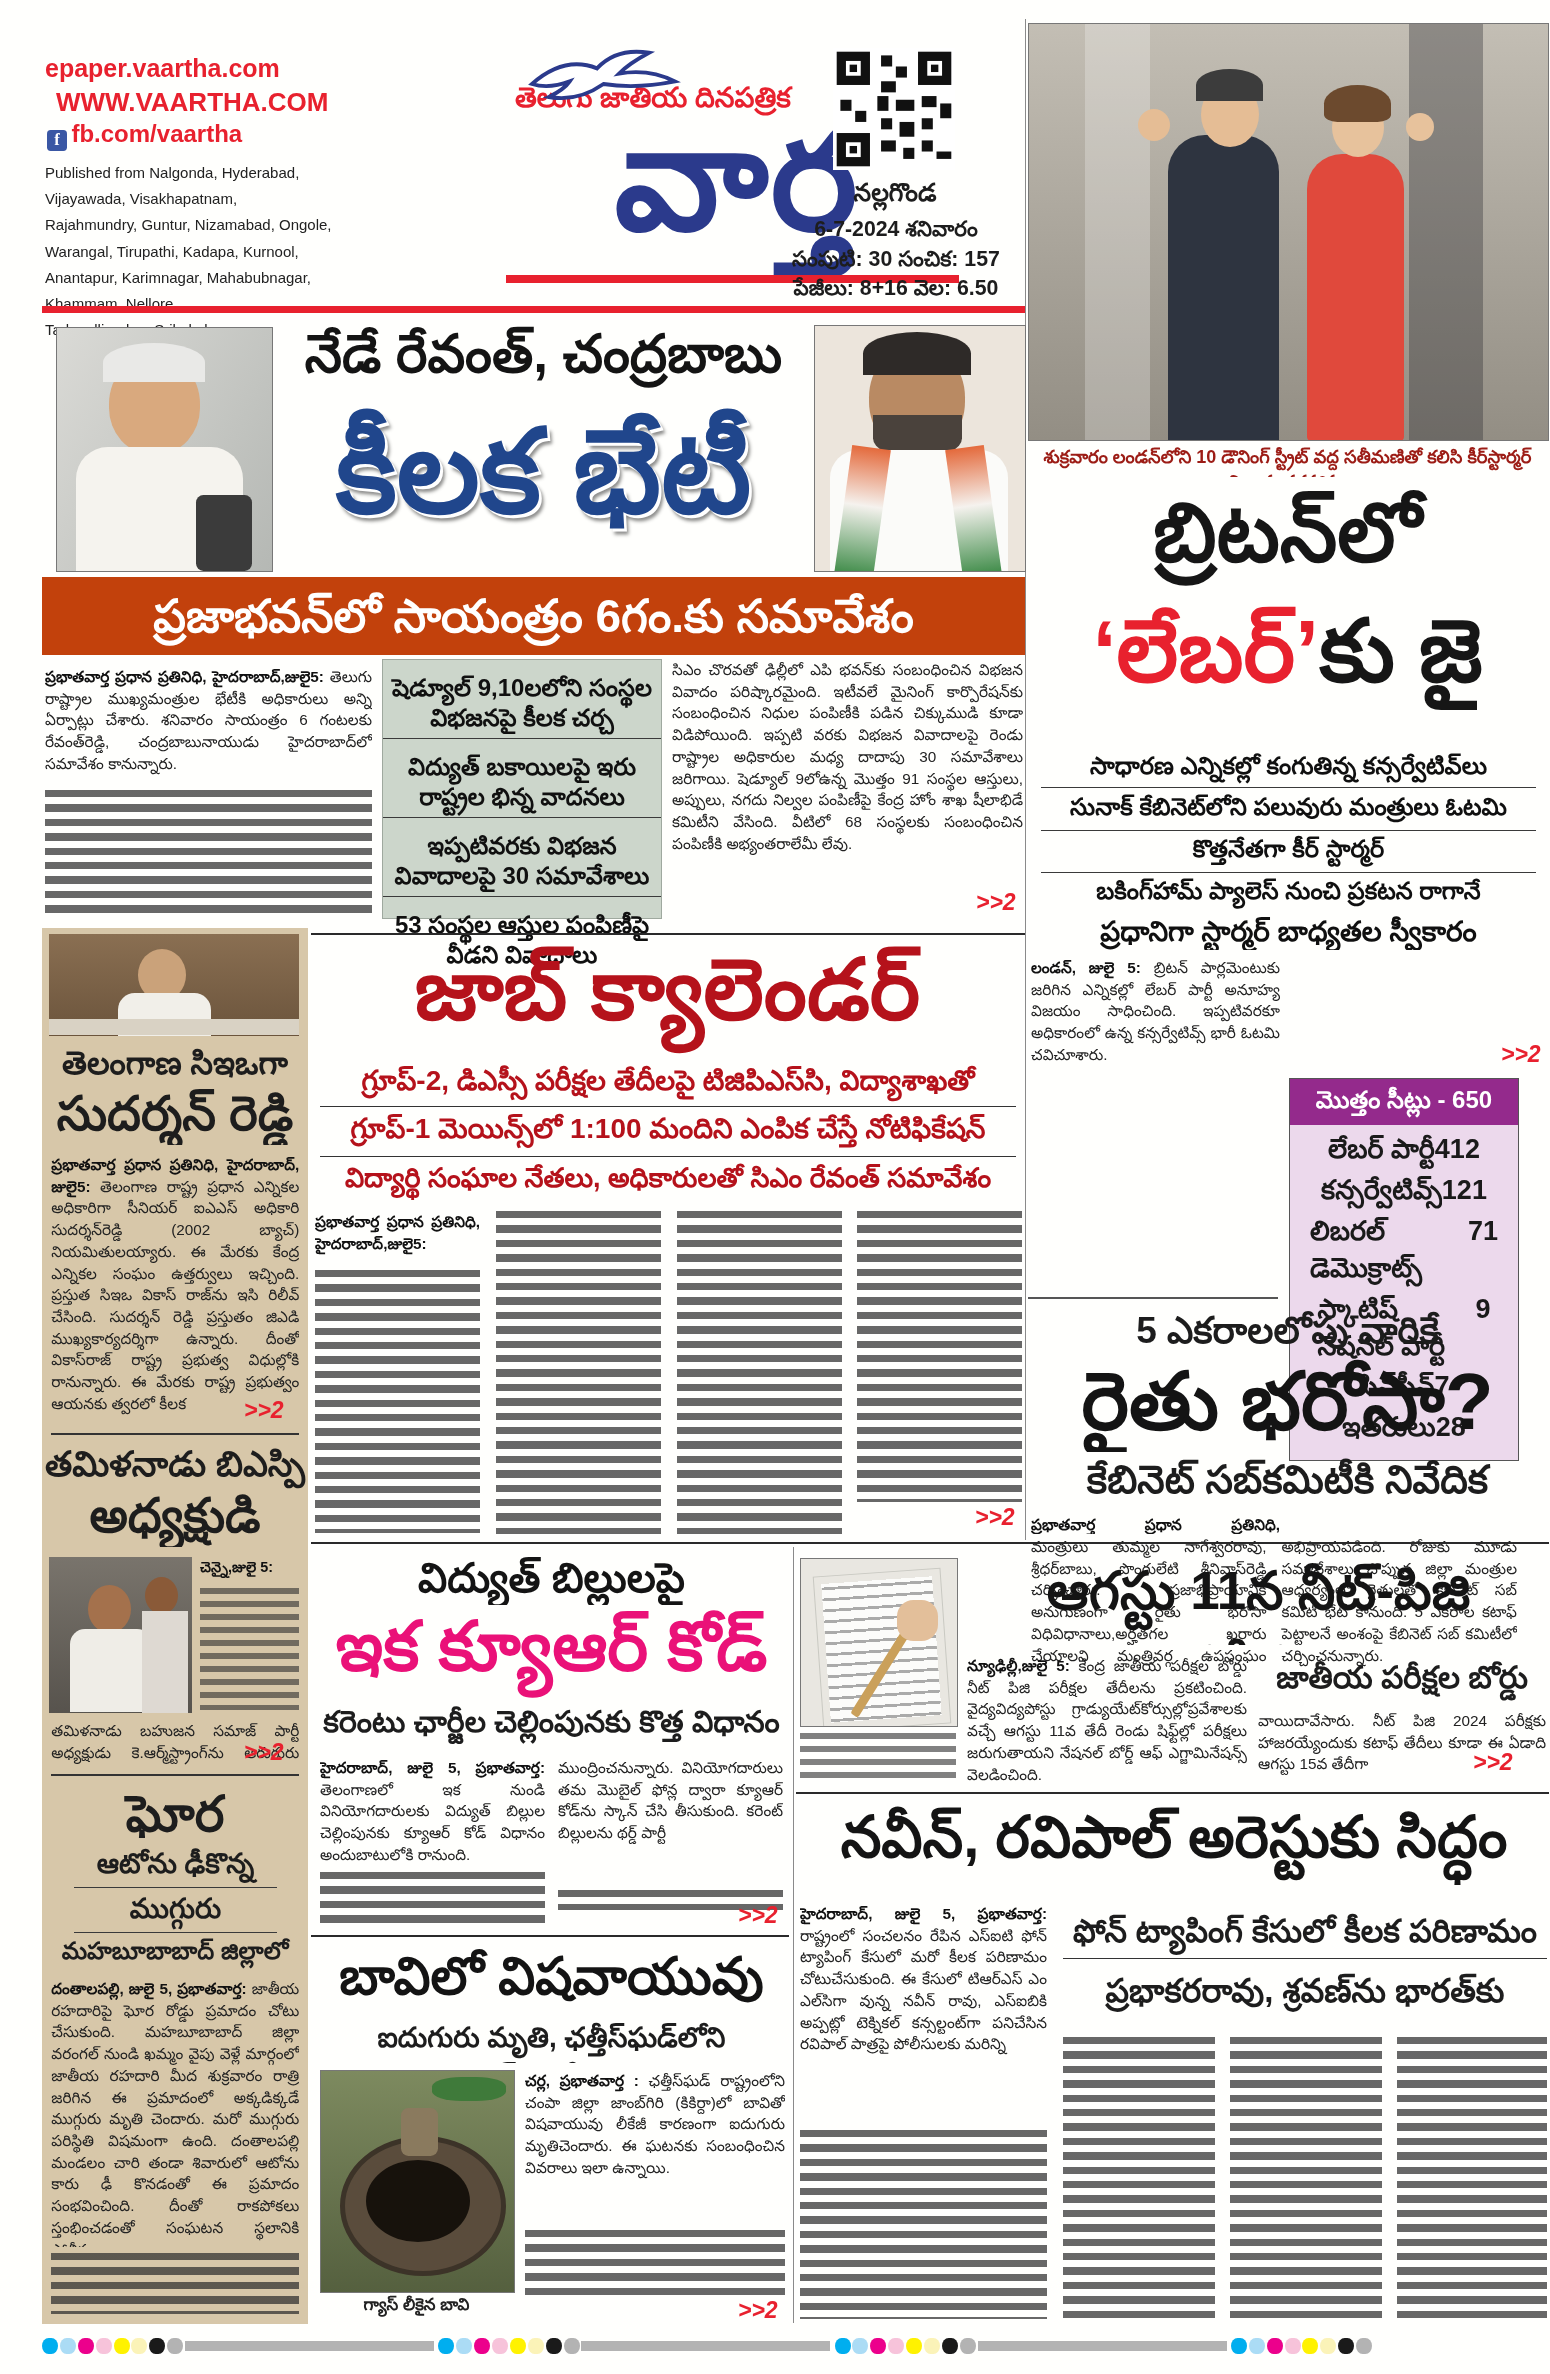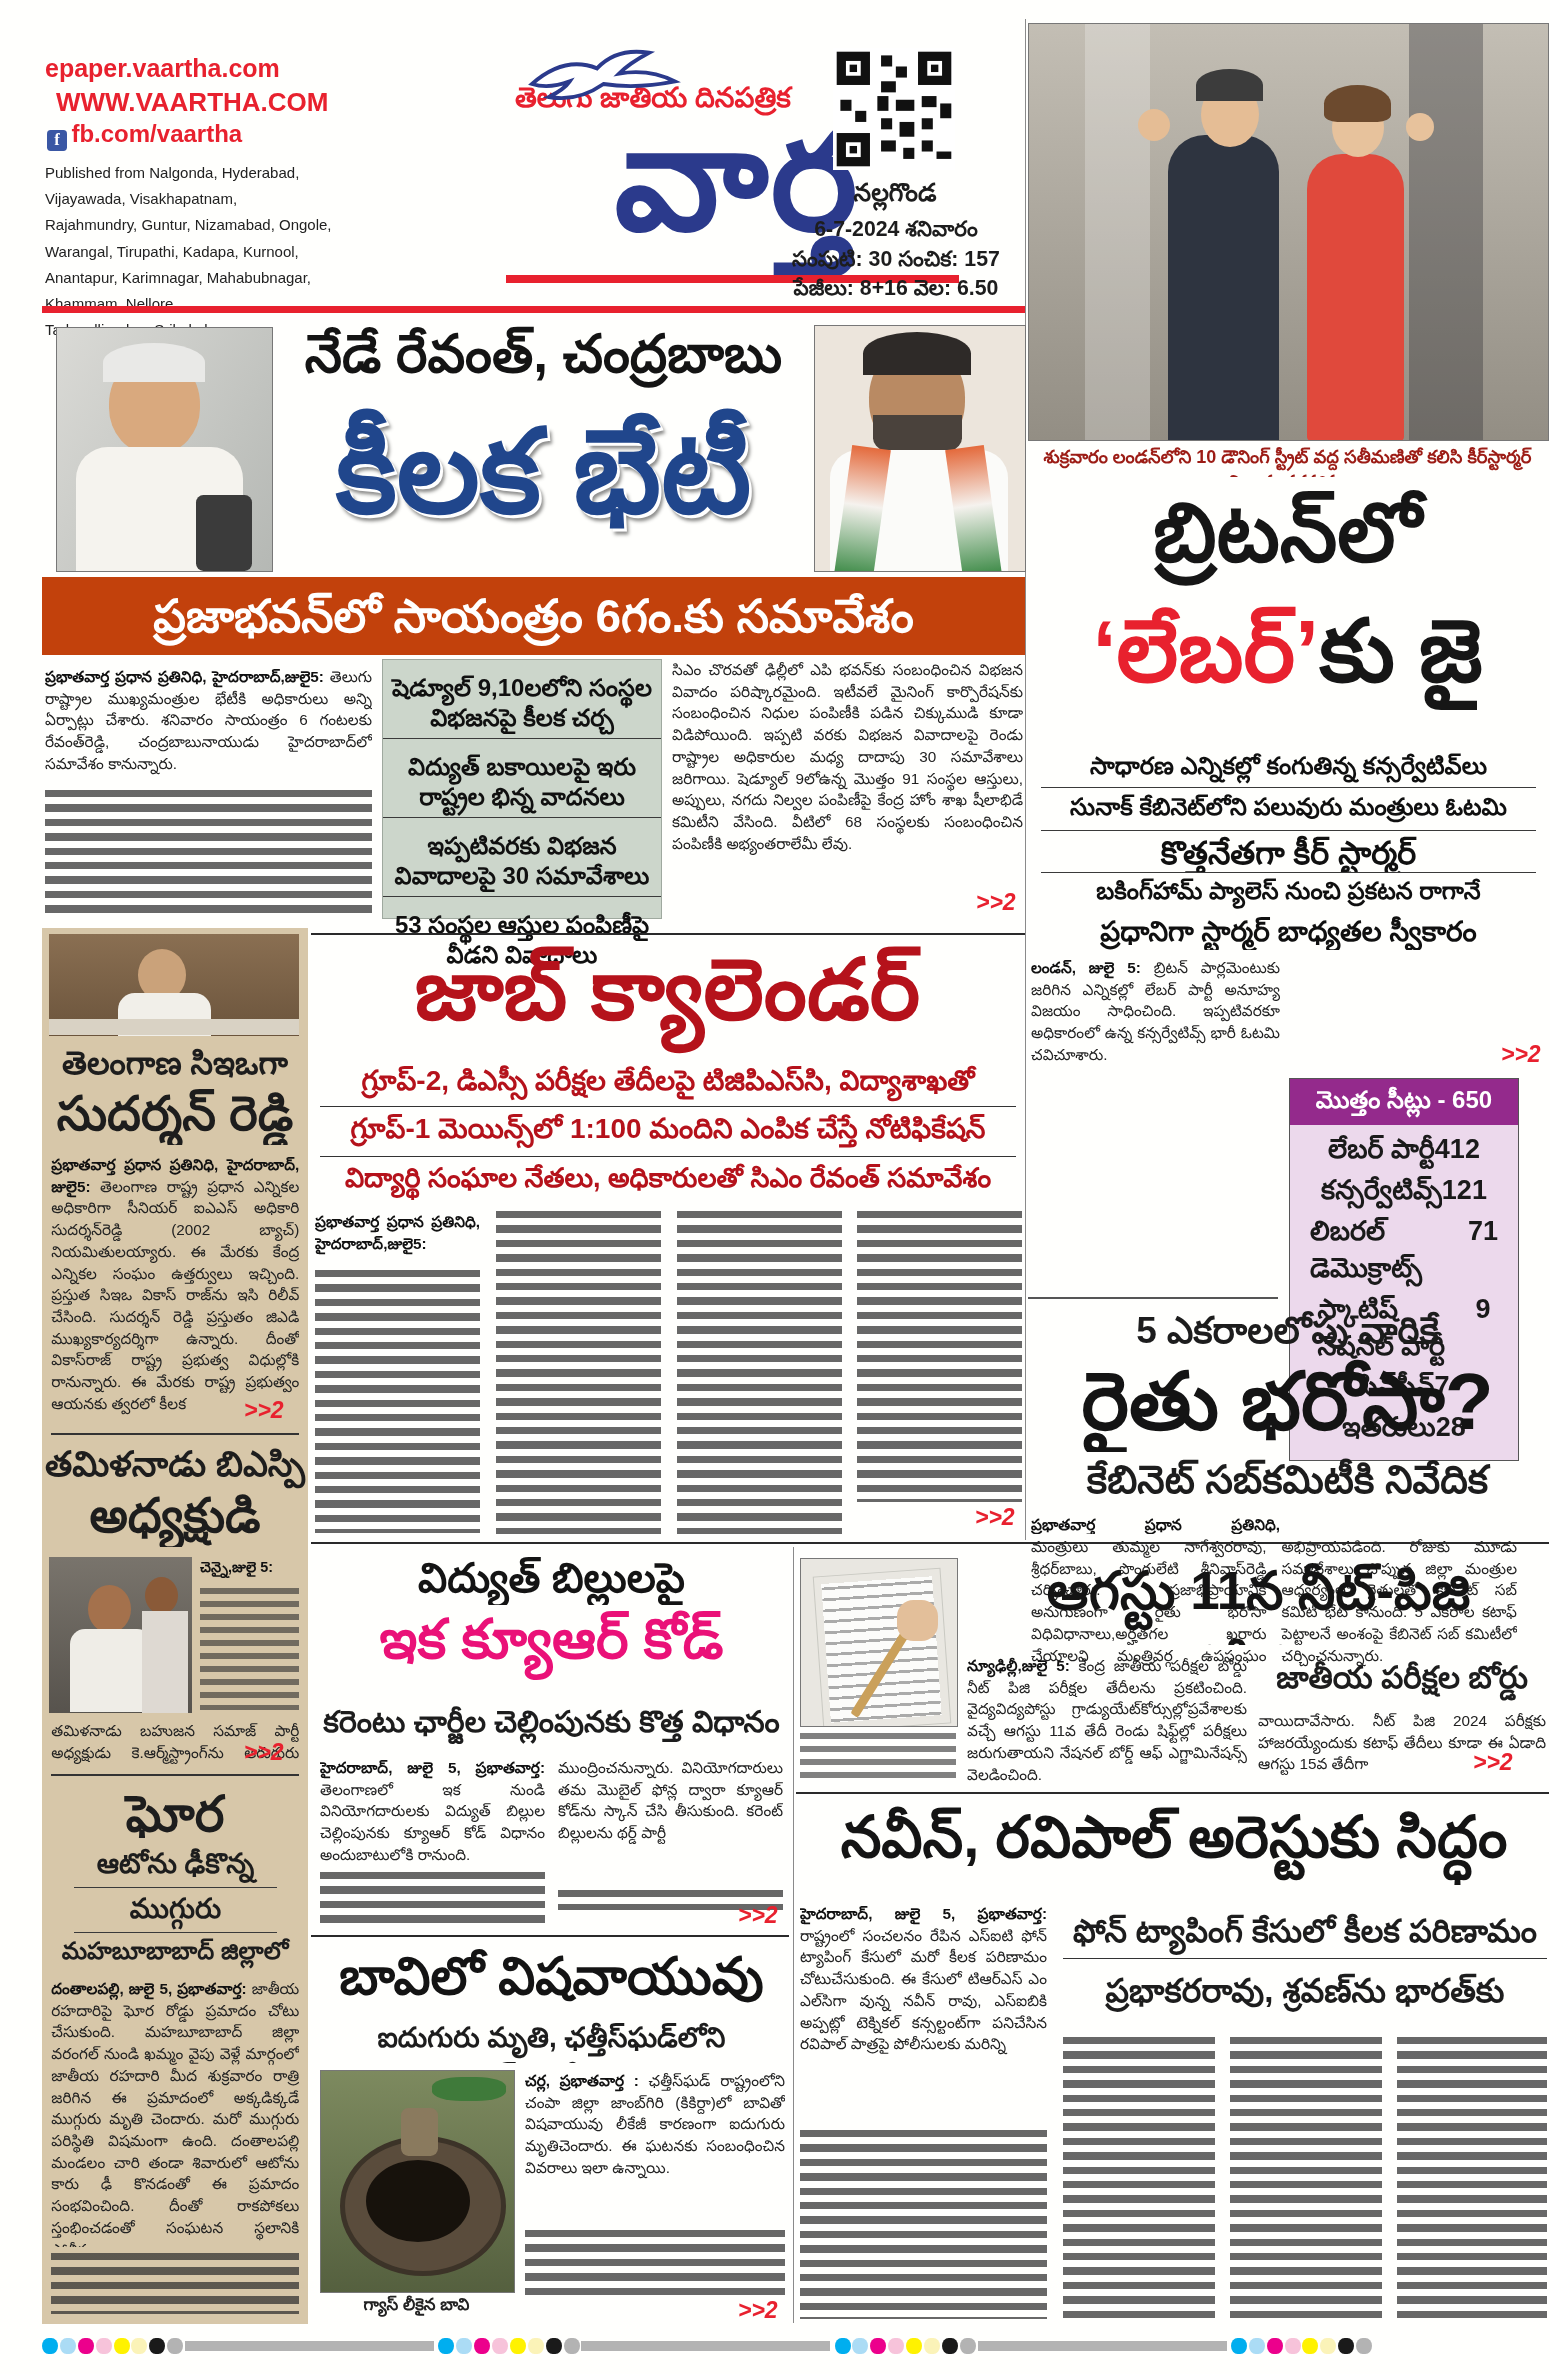--- a/index.html
+++ b/index.html
@@ -127,21 +127,21 @@
   <div class="abs c cap clip" style="left:1028px;top:447px;width:519px;height:30px;font-size:18px;">శుక్రవారం లండన్‌లోని 10  డౌనింగ్ స్ట్రీట్ వద్ద సతీమణితో కలిసి  కీర్‌స్టార్మర్ విజయ దరహాసం</div>
 
   <div class="abs c bold clip" style="left:1028px;top:486px;width:519px;height:104px;font-size:82px;color:#161616;">బ్రిటన్‌లో</div>
   <div class="abs c clip" style="left:1028px;top:601px;width:519px;height:126px;font-size:87px;font-weight:800;">
     <span class="red">‘లేబర్’</span><span style="color:#161616;">కు జై</span>
   </div>
 
   <div class="abs" style="left:1041px;top:748px;width:495px;">
     <div class="c subline sep-b clip" style="font-size:24px;padding:3.7px 0;height:32px;">సాధారణ ఎన్నికల్లో కంగుతిన్న కన్సర్వేటివ్‌లు</div>
     <div class="c subline sep-b clip" style="font-size:24px;padding:4.6px 0;height:32px;">సునాక్ కేబినెట్‌లోని పలువురు మంత్రులు ఓటమి</div>
-    <div class="c subline sep-b clip" style="font-size:32px;padding:4.6px 0;height:32px;">కొత్తనేతగా కీర్ స్టార్మర్</div>
+    <div class="c subline sep-b clip" style="font-size:24px;padding:4.6px 0;height:32px;">కొత్తనేతగా కీర్ స్టార్మర్</div>
     <div class="c subline clip" style="font-size:24px;padding:4.6px 0;height:32px;">బకింగ్‌హామ్ ప్యాలెస్ నుంచి ప్రకటన రాగానే</div>
     <div class="c subline clip" style="font-size:28px;padding:1.9px 0;height:32px;">ప్రధానిగా స్టార్మర్ బాధ్యతల స్వీకారం</div>
   </div>
 
   <div class="abs body-txt j clip" style="left:1031px;top:957px;width:249px;height:111px;">
     <span class="byline">లండన్, జులై 5:</span>
     <span>బ్రిటన్ పార్లమెంటుకు జరిగిన ఎన్నికల్లో లేబర్ పార్టీ అనూహ్య విజయం సాధించింది. ఇప్పటివరకూ అధికారంలో ఉన్న కన్సర్వేటివ్స్ భారీ ఓటమి చవిచూశారు.</span>
   </div>
   <div class="abs cont" style="left:1501px;top:1041px;">&gt;&gt;2</div>
 
@@ -293,21 +293,21 @@
     <div class="ftx abs" style="left:181px;top:0;width:165px;height:323px;"></div>
     <div class="ftx abs" style="left:362px;top:0;width:165px;height:323px;"></div>
     <div class="ftx abs" style="left:542px;top:0;width:165px;height:291px;"></div>
     <div class="abs cont" style="left:660px;top:293px;">&gt;&gt;2</div>
   </div>
 
   <div class="rule-h abs" style="left:311px;top:1542px;width:1238px;"></div>
   <div class="rule-v abs" style="left:793px;top:1547px;height:776px;"></div>
 
   <div class="abs c bold clip" style="left:315px;top:1555px;width:473px;height:50px;font-size:41px;color:#141414;">విద్యుత్ బిల్లులపై</div>
-  <div class="abs c clip" style="left:315px;top:1607px;width:473px;height:91px;font-size:55px;font-weight:800;color:#ea1178;">ఇక క్యూఆర్ కోడ్</div>
+  <div class="abs c clip" style="left:315px;top:1607px;width:473px;height:91px;font-size:69px;font-weight:800;color:#ea1178;">ఇక క్యూఆర్ కోడ్</div>
   <div class="abs c bold clip" style="left:315px;top:1705px;width:473px;height:43px;font-size:30px;">కరెంటు ఛార్జీల చెల్లింపునకు కొత్త విధానం</div>
   <div class="abs body-txt j clip" style="left:320px;top:1757px;width:225px;height:111px;">
     <span class="byline">హైదరాబాద్, జులై 5, ప్రభాతవార్త:</span>
     <span>తెలంగాణలో ఇక నుండి వినియోగదారులకు విద్యుత్ బిల్లుల చెల్లింపునకు క్యూఆర్ కోడ్ విధానం అందుబాటులోకి రానుంది.</span>
   </div>
   <div class="ftx abs" style="left:320px;top:1872px;width:225px;height:52px;"></div>
   <div class="abs body-txt j clip" style="left:558px;top:1757px;width:225px;height:130px;">
     <span>ముంద్రించనున్నారు. వినియోగదారులు తమ మొబైల్ ఫోన్ల ద్వారా క్యూఆర్ కోడ్‌ను స్కాన్ చేసి తీసుకుంది. కరెంట్ బిల్లులను థర్డ్ పార్టీ</span>
   </div>
   <div class="ftx abs" style="left:558px;top:1890px;width:225px;height:20.4px;"></div>

